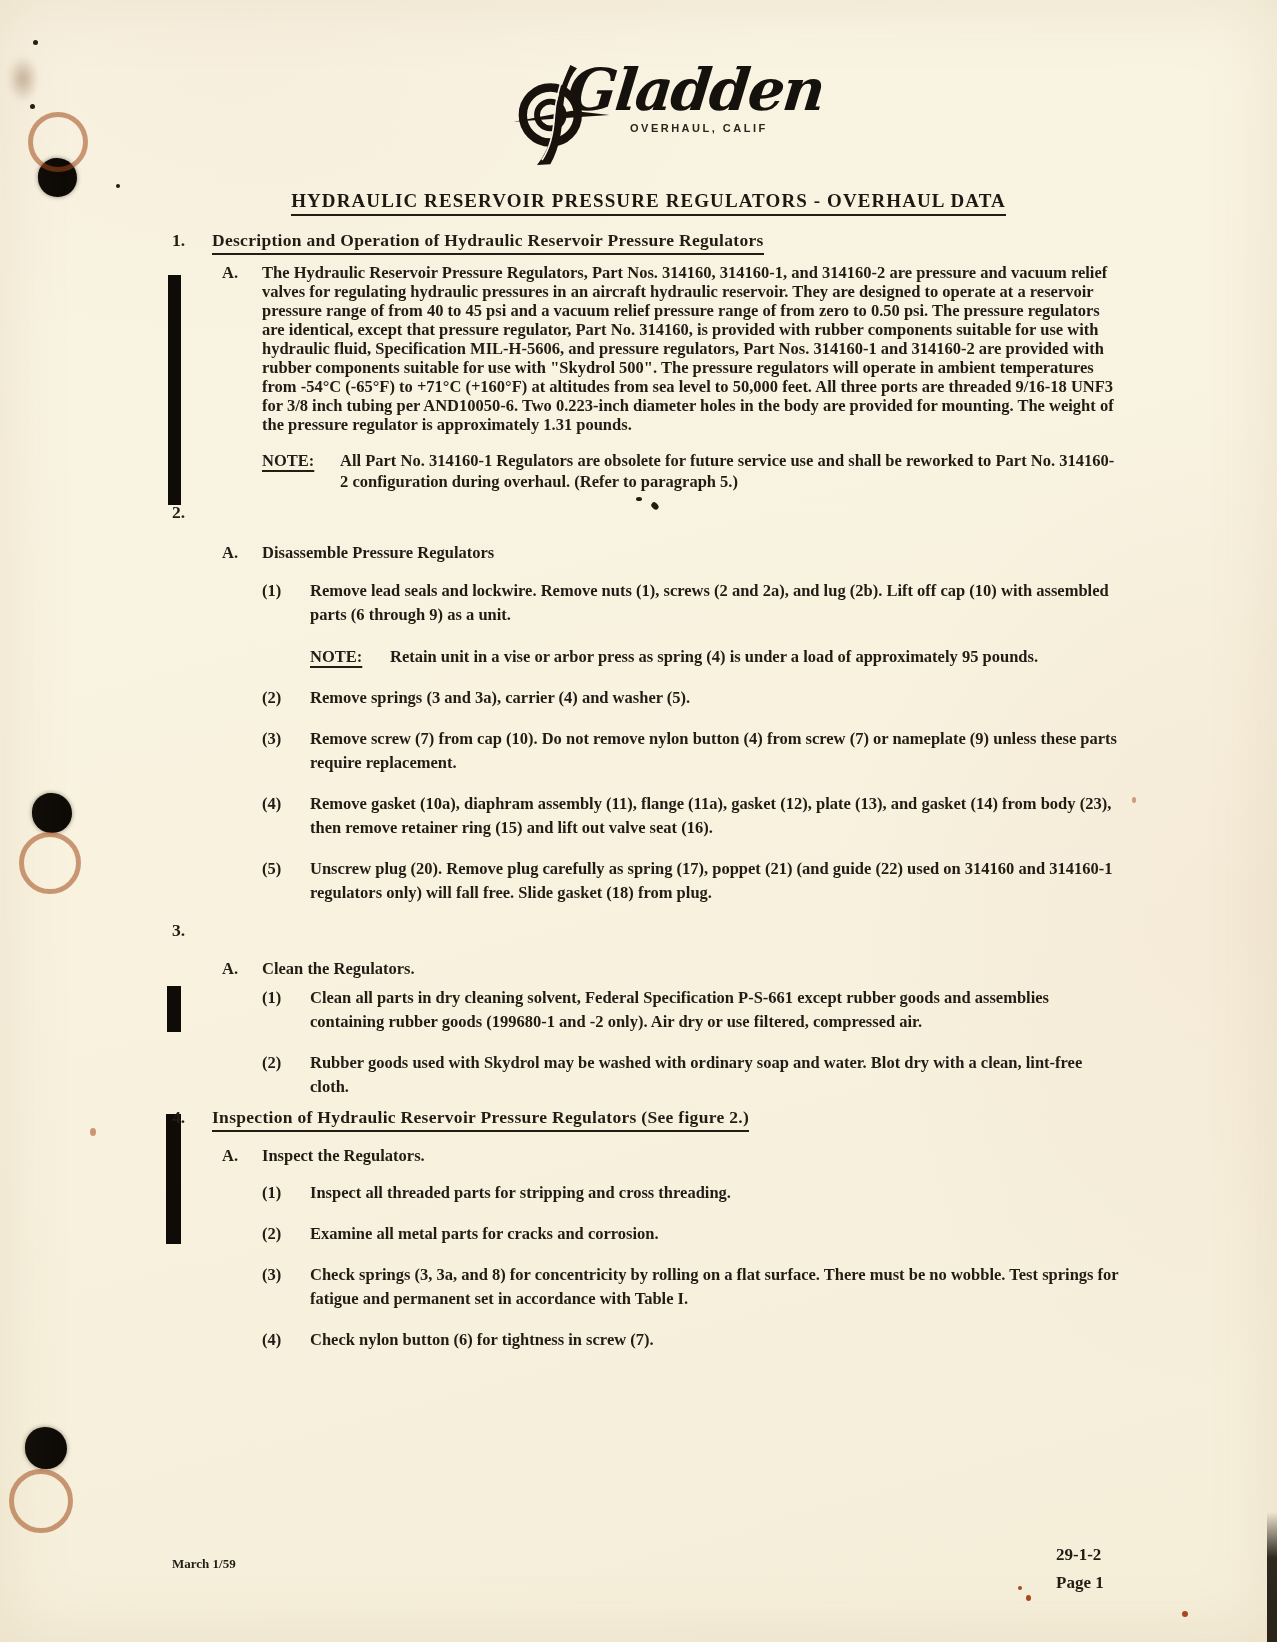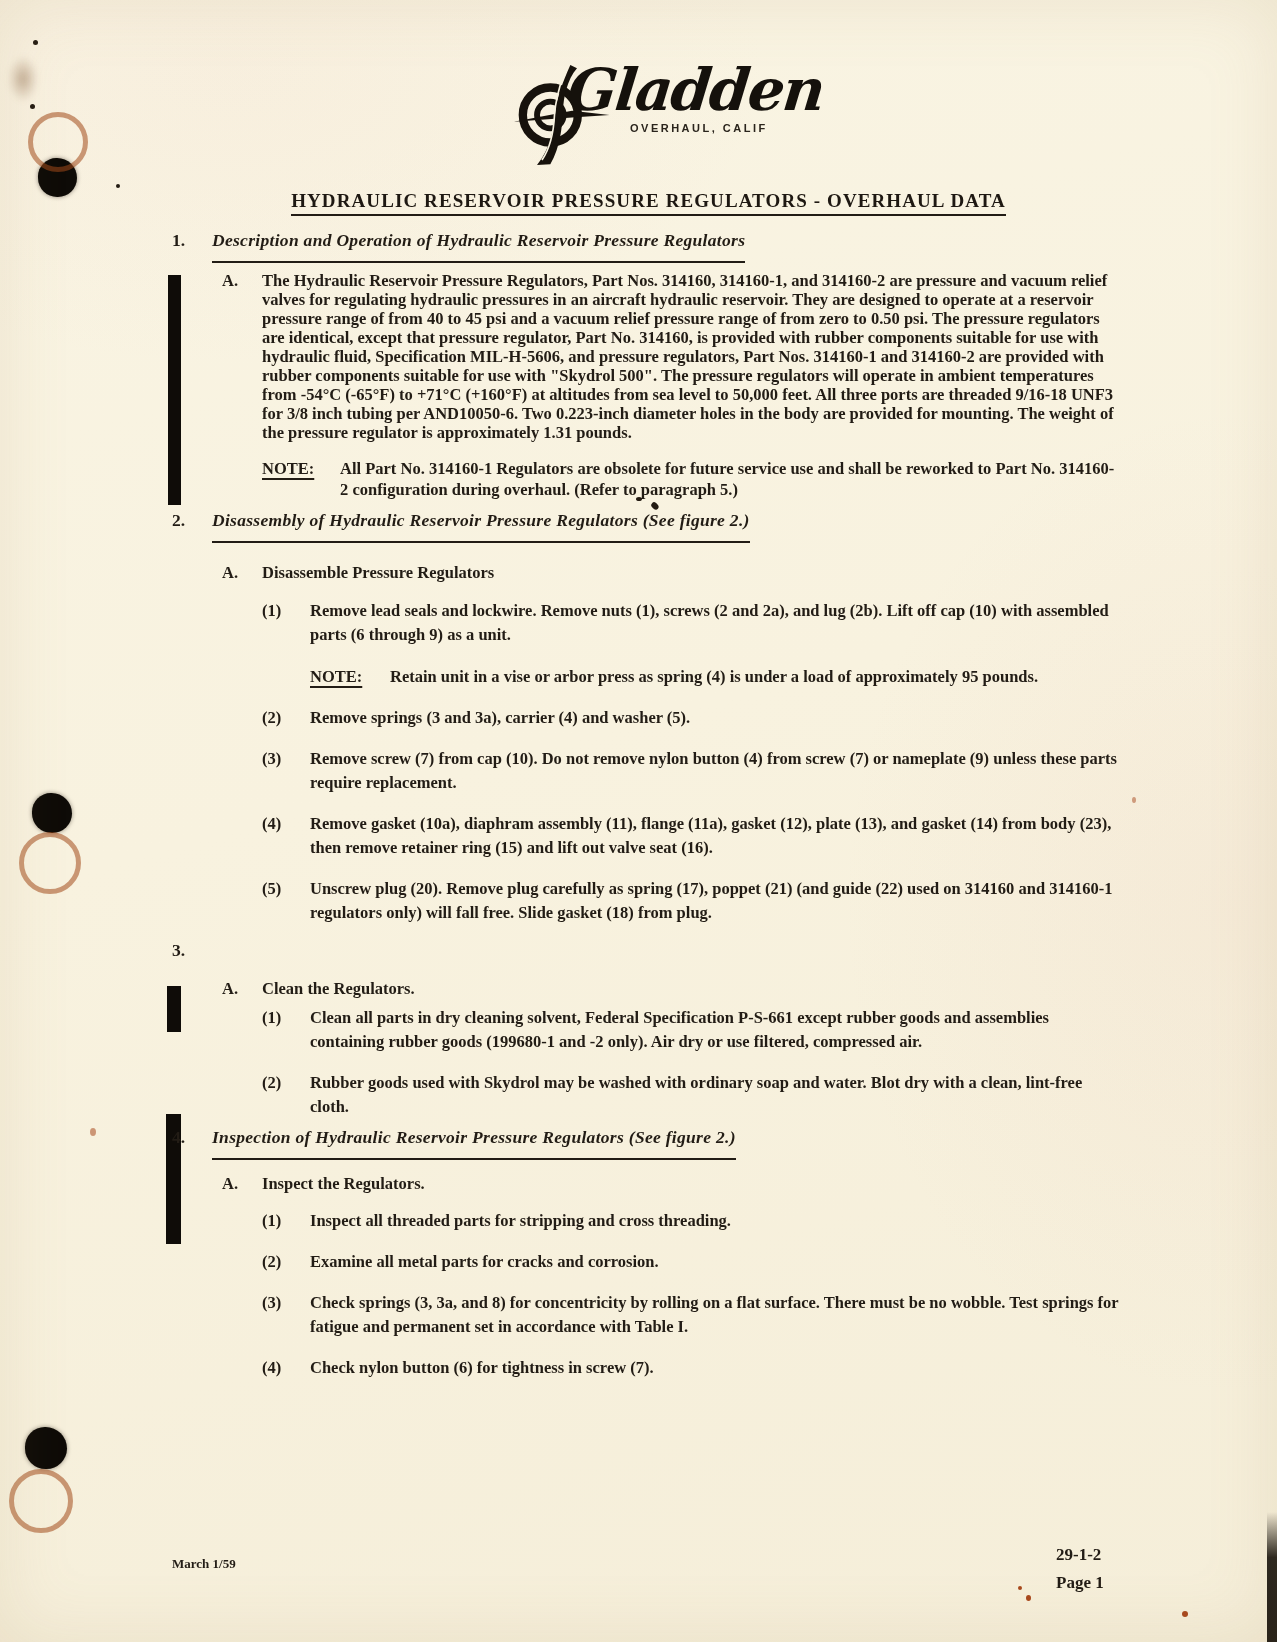--- a/index.html
+++ b/index.html
@@ -45,22 +45,22 @@
     border-bottom:2.5px solid #221c15;padding-bottom:2px;color:#1e1812;
   }
 
   
   .main{position:absolute;left:0;top:228px;right:0;}
   .row{display:grid;grid-template-columns:var(--lw) 1fr;align-items:start;}
   .row .num{display:block;}
   .sec-row{margin-left:172px;margin-right:110px;--lw:40px;margin-top:14px;}
   .sec-heading{
     justify-self:start;
-    border-bottom:2.5px solid #221c15;padding-bottom:10px;
-    font-size:17.5px;letter-spacing:0.3px;font-style:italic;
+    border-bottom:2.5px solid #221c15;padding-bottom:2px;
+    font-size:17.5px;letter-spacing:0.3px;
   }
   .sec-row .num{font-size:17.5px;}
   .sub-row{margin-left:222px;margin-right:152px;--lw:40px;font-size:16.5px;line-height:19px;margin-top:18px;}
   .para{line-height:19px;}
   .item-row{margin-left:262px;margin-right:152px;--lw:48px;font-size:16.5px;line-height:24px;margin-top:17px;}
   .note1-row{margin-left:262px;margin-right:162px;--lw:78px;font-size:16.5px;line-height:21px;margin-top:16px;}
   .note2-row{margin-left:310px;margin-right:162px;--lw:80px;font-size:16.5px;line-height:24px;margin-top:18px;}
   .note-label{text-decoration:underline;text-decoration-thickness:2px;text-underline-offset:4px;}
 
   .mt-a{margin-top:8px;}      
@@ -141,21 +141,20 @@
       <span class="num">A.</span>
       <span class="para">The Hydraulic Reservoir Pressure Regulators, Part Nos. 314160, 314160-1, and 314160-2 are pressure and vacuum relief valves for regulating hydraulic pressures in an aircraft hydraulic reservoir.  They are designed to operate at a reservoir pressure range of from 40 to 45 psi and a vacuum relief pressure range of from zero to 0.50 psi.  The pressure regulators are identical, except that pressure regulator, Part No. 314160, is provided with rubber components suitable for use with hydraulic fluid, Specification MIL-H-5606, and pressure regulators, Part Nos. 314160-1 and 314160-2 are provided with rubber components suitable for use with "Skydrol 500".  The pressure regulators will operate in ambient temperatures from -54°C (-65°F) to +71°C (+160°F) at altitudes from sea level to 50,000 feet.  All three ports are threaded 9/16-18 UNF3 for 3/8 inch tubing per AND10050-6.  Two 0.223-inch diameter holes in the body are provided for mounting.  The weight of the pressure regulator is approximately 1.31 pounds.</span>
     </div>
     <div class="row note1-row">
       <span class="num note-label">NOTE:</span>
       <span>All Part No. 314160-1 Regulators are obsolete for future service use and shall be reworked to Part No. 314160-2 configuration during overhaul.  (Refer to paragraph 5.)</span>
     </div>
 
     <div class="row sec-row mt-s2">
       <span class="num">2.</span>
-      <span class="sec-heading">Disassembly of Hydraulic Reservoir Pressure Regulators (See figure 2.)</span>
     </div>
     <div class="row sub-row mt-sub2">
       <span class="num">A.</span>
       <span>Disassemble Pressure Regulators</span>
     </div>
     <div class="row item-row">
       <span class="num">(1)</span>
       <span>Remove lead seals and lockwire.  Remove nuts (1), screws (2 and 2a), and lug (2b). Lift off cap (10) with assembled parts (6 through 9) as a unit.</span>
     </div>
     <div class="row note2-row">

